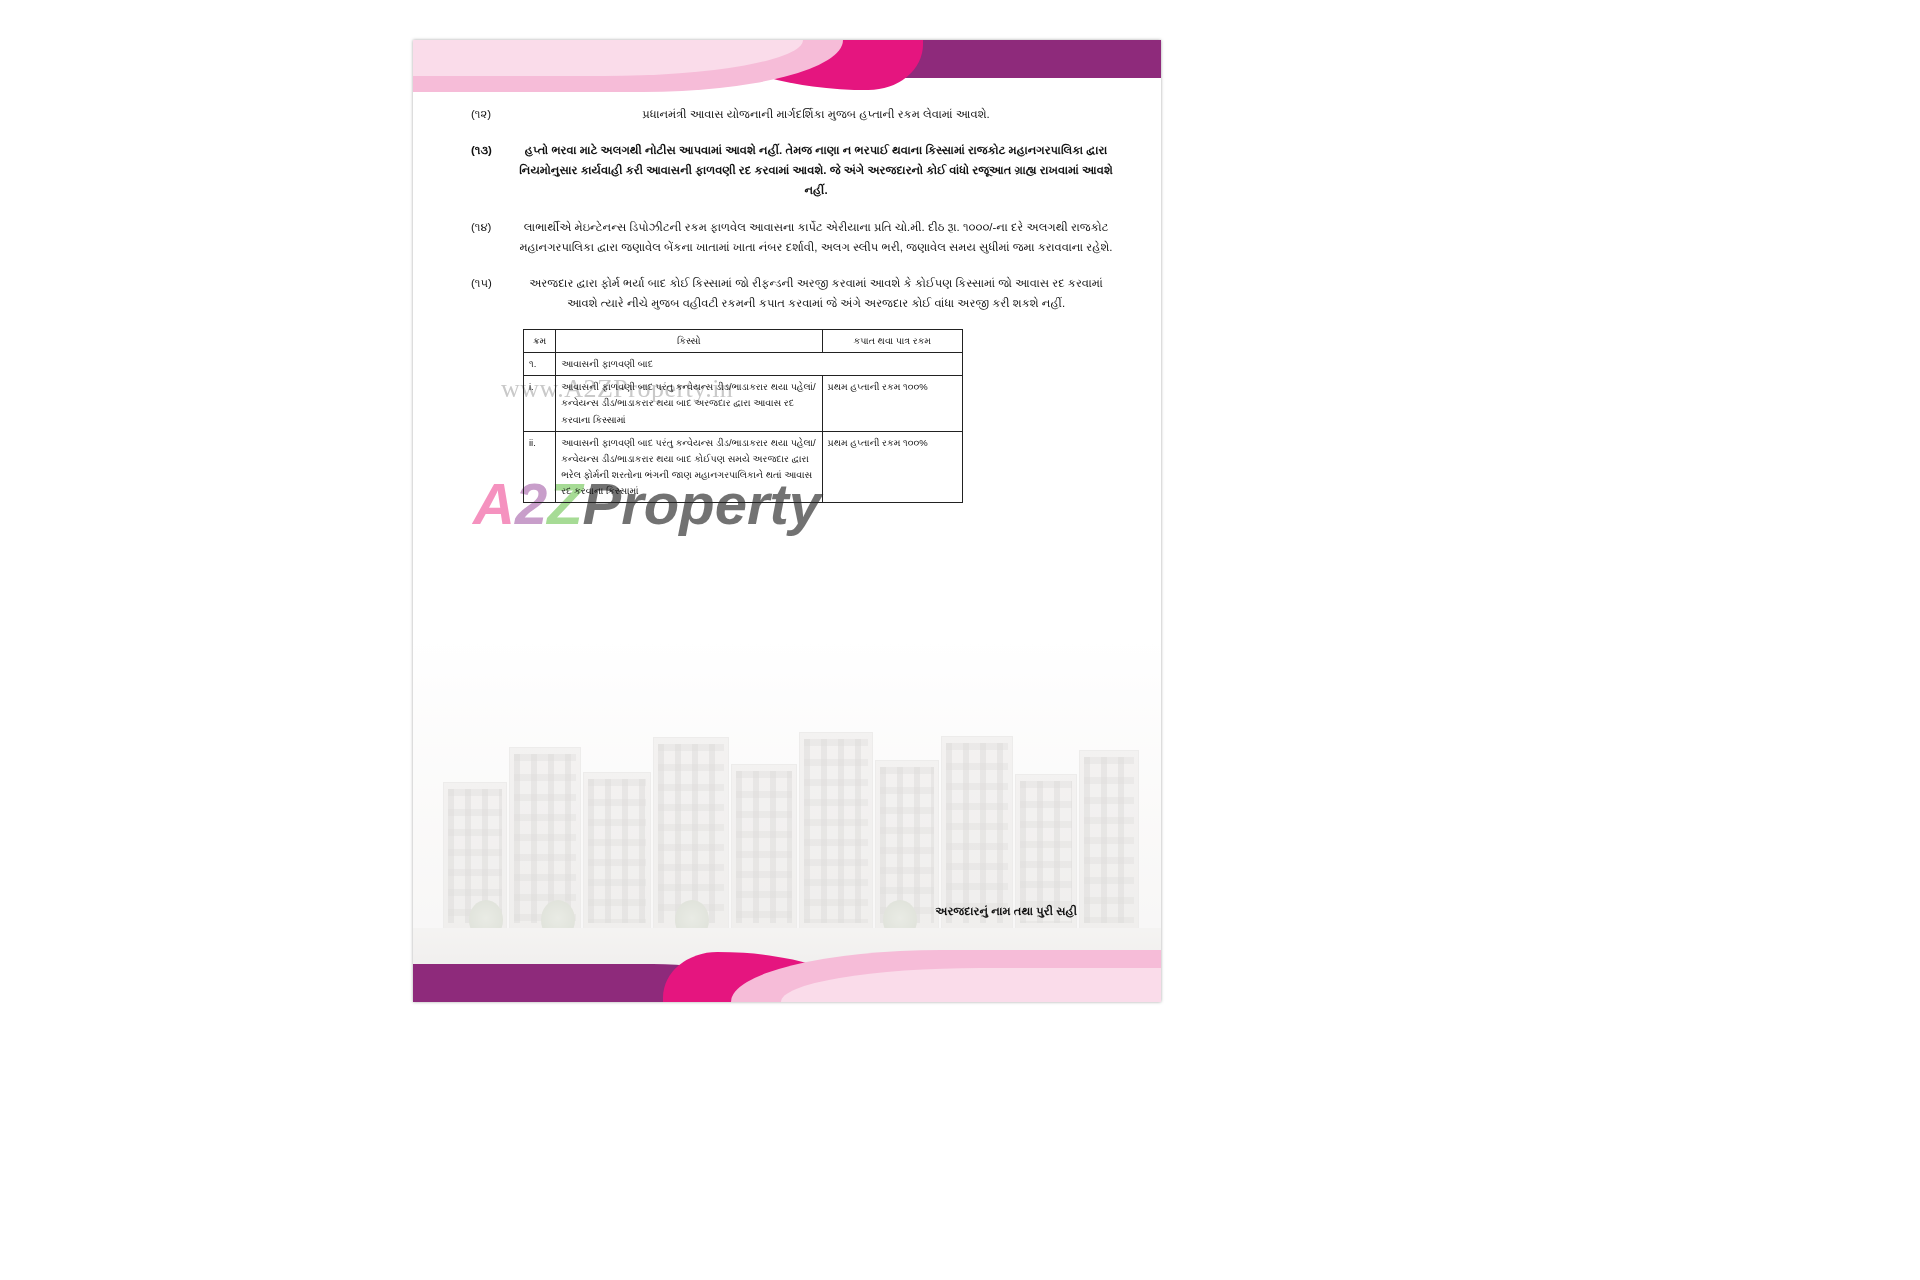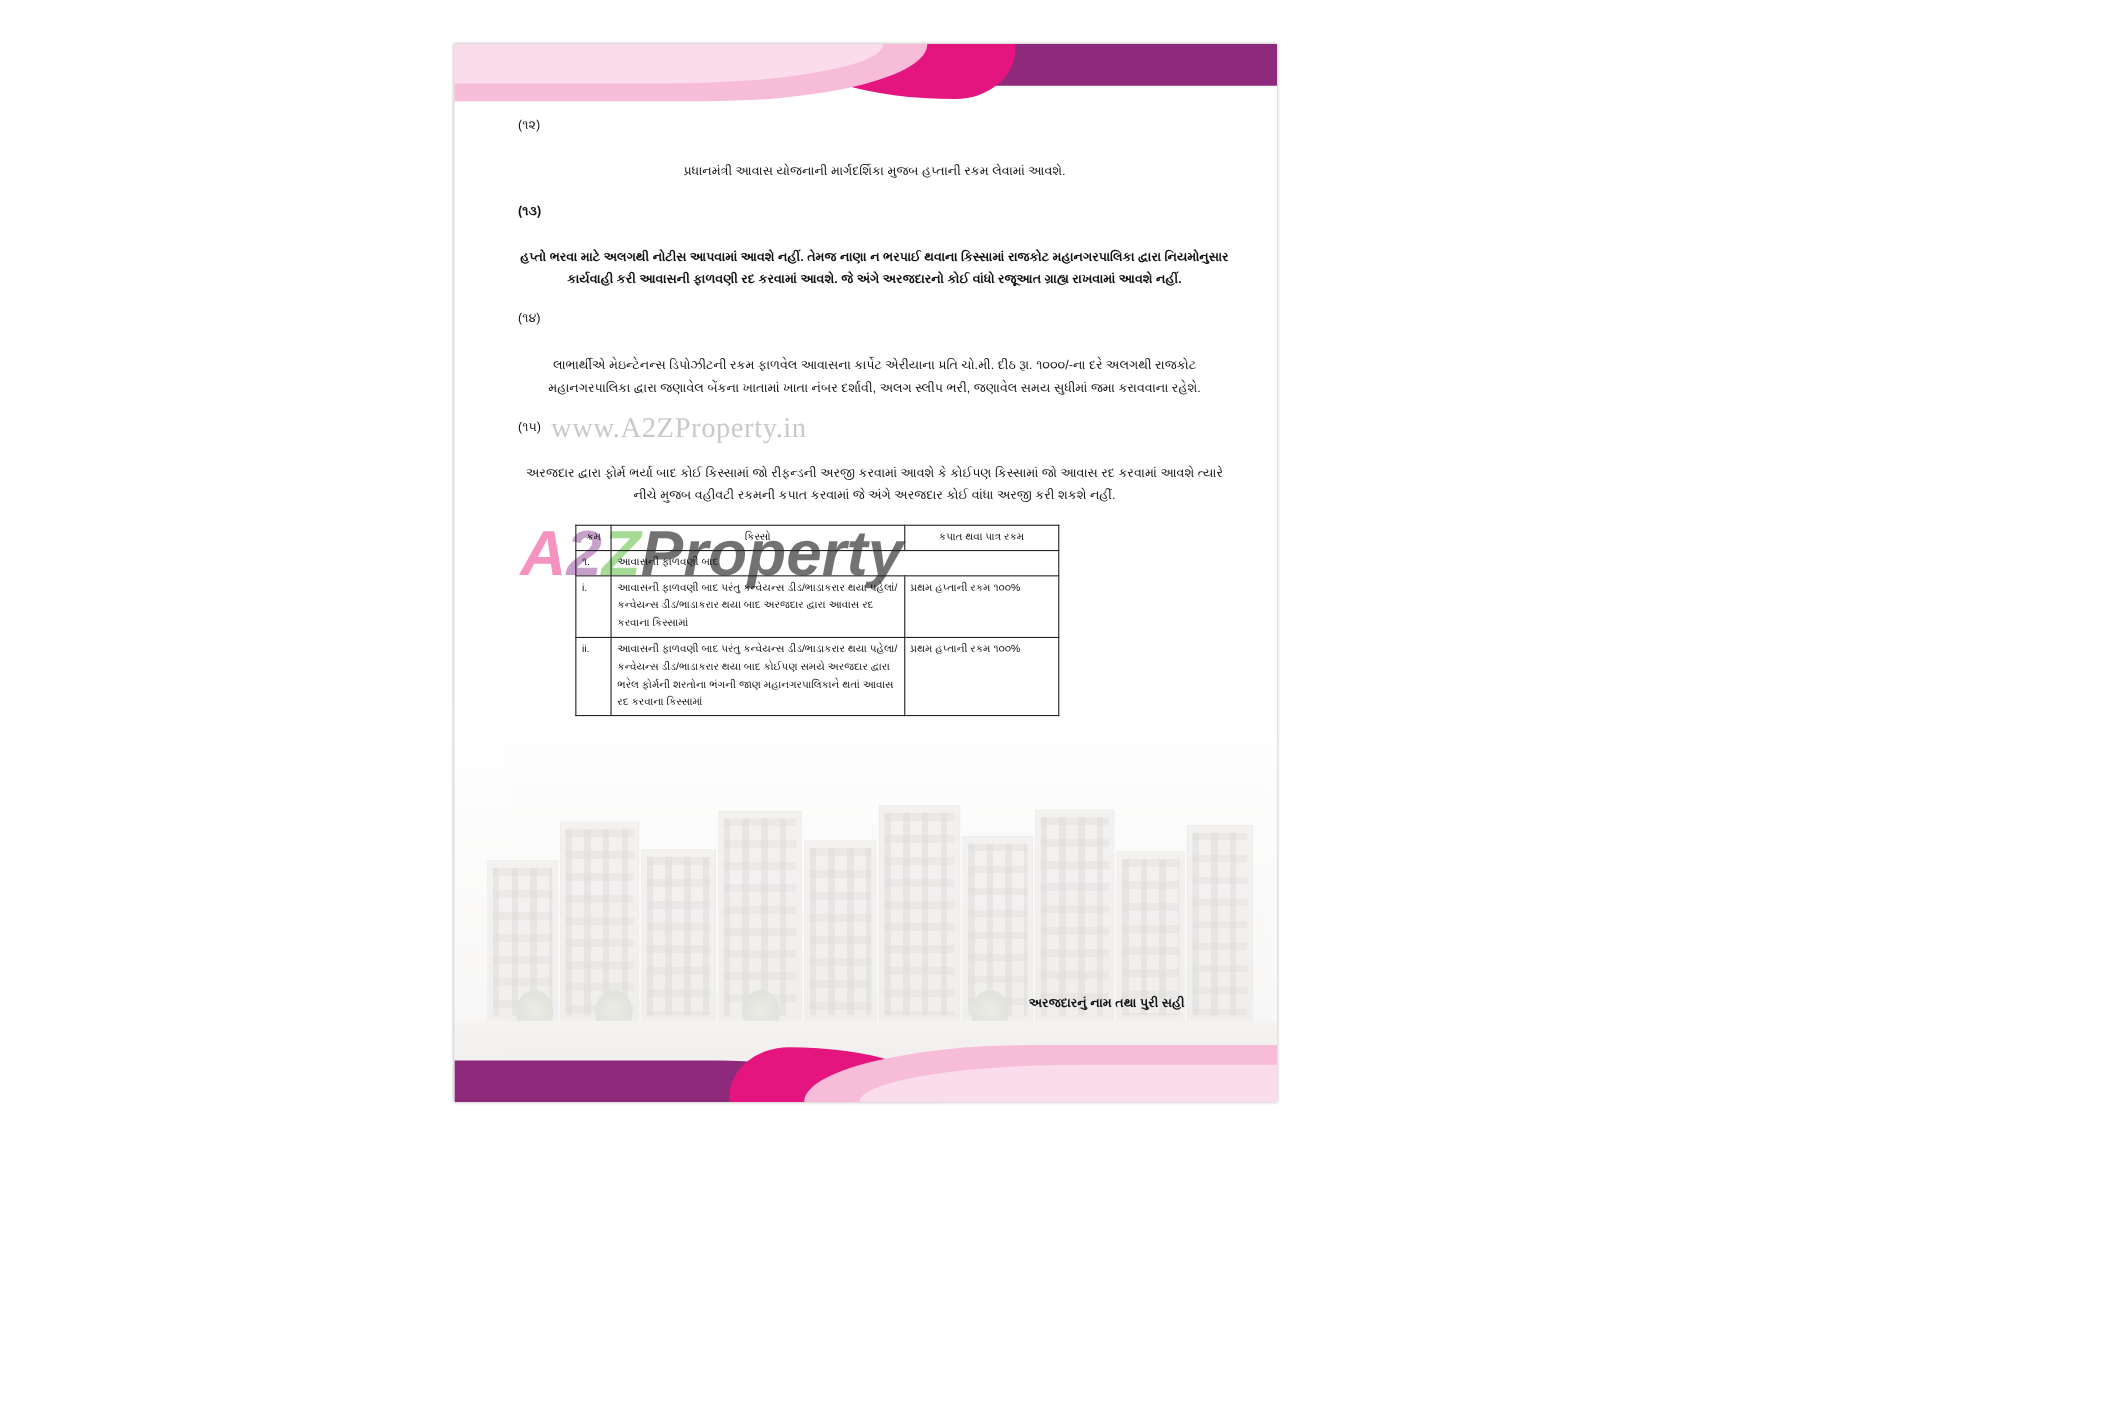--- a/index.html
+++ b/index.html
@@ -167,21 +167,20 @@
   .content {
     position: absolute;
     left: 0; top: 64px;
     width: 748px;
     z-index: 5;
   }
   .clause {
     display: flex;
     margin: 0 42px 16px 58px;
     font-family: "Liberation Sans", sans-serif;
-    flex-direction: column;
   }
   .clause .num {
     width: 42px;
     flex: 0 0 42px;
     font-size: 11.5px;
     color: #111;
     line-height: 1.75;
   }
   .clause .body {
     flex: 1;

